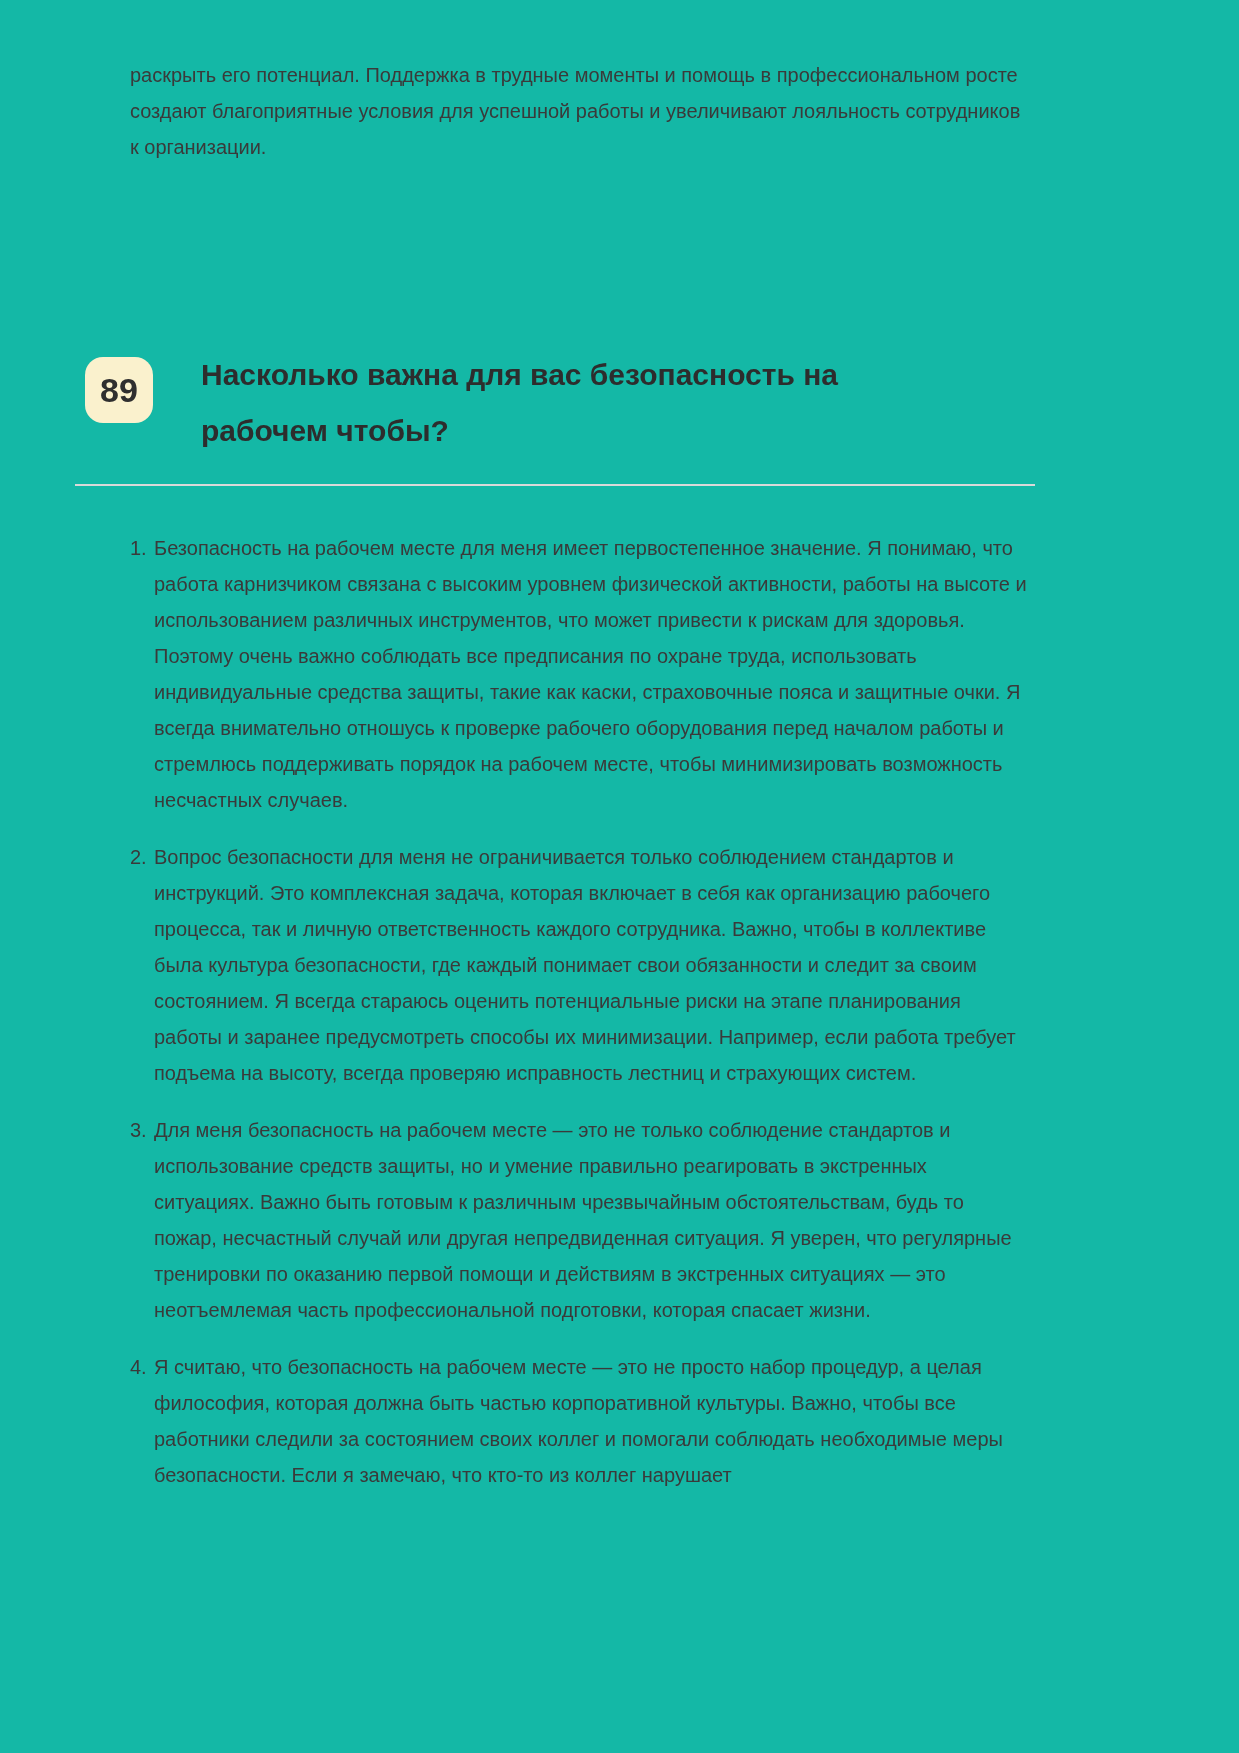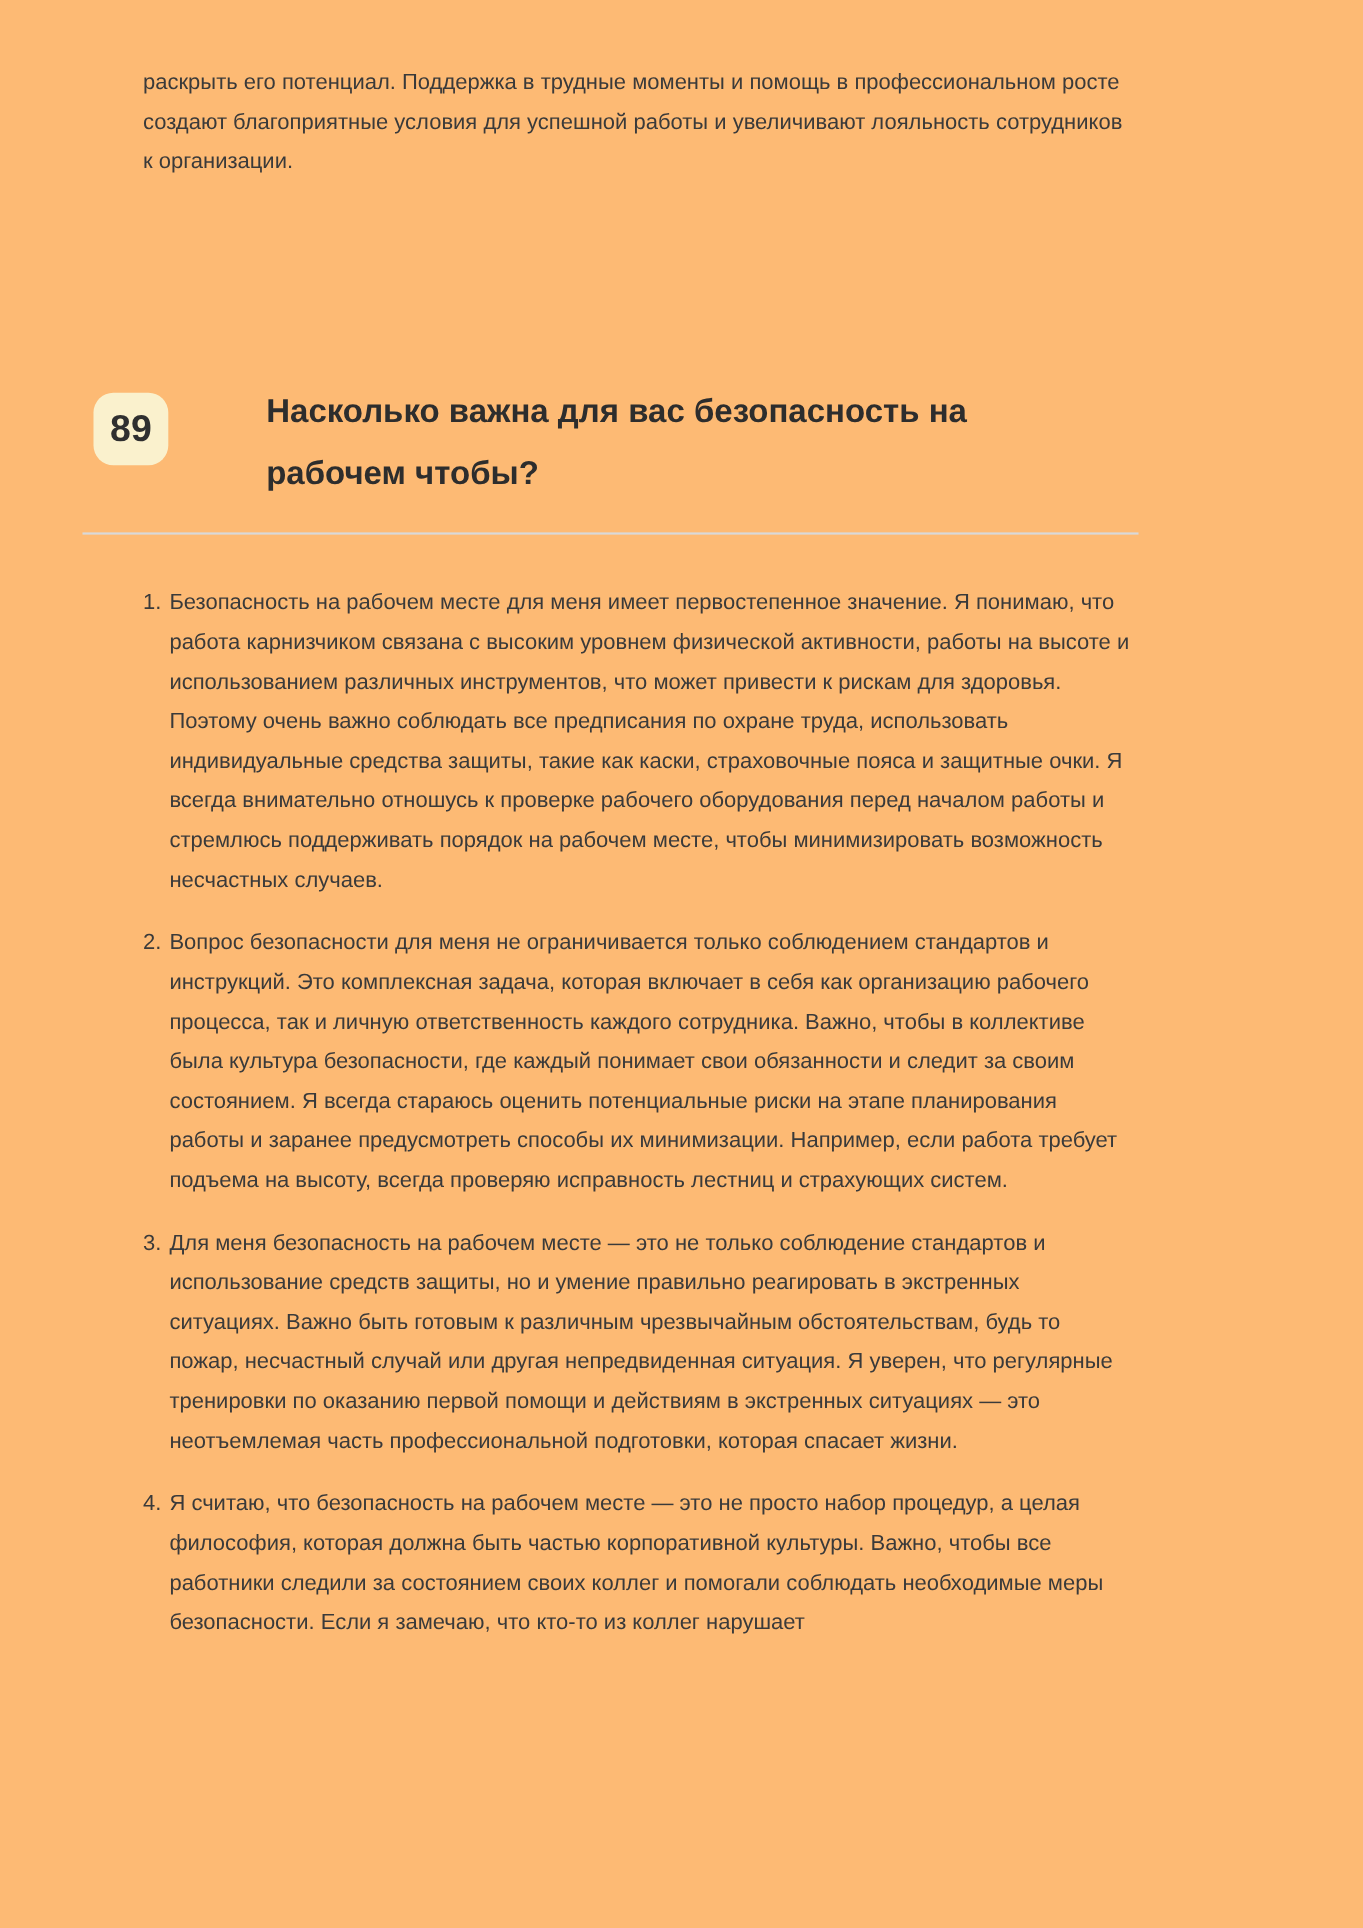--- a/index.html
+++ b/index.html
@@ -6,35 +6,34 @@
   html, body { background: #ffffff; }
   body {
     font-family: "Liberation Sans", "DejaVu Sans", sans-serif;
     color: #3a3a3a;
   }
   .page {
     position: relative;
     width: 1239px;
     min-height: 1753px;
     margin: 0 auto;
-    background: #fdba74;
+    background: #14b8a6;
     padding: 57px 209px 60px 130px; 
   }
   .intro {
     font-size: 20px;
     line-height: 1.8;
     color: #3a3a3a;
     max-width: 900px;
   }
   .question-header {
     display: flex;
     align-items: flex-start;
     margin-top: 182px;
     margin-left: -45px; 
-    gap: 41px;
   }
   .badge {
     flex: 0 0 auto;
     width: 68px;
     height: 66px;
     margin-top: 10px;
     background: #faf1cd;
     border-radius: 18px;
     display: flex;
     align-items: center;

